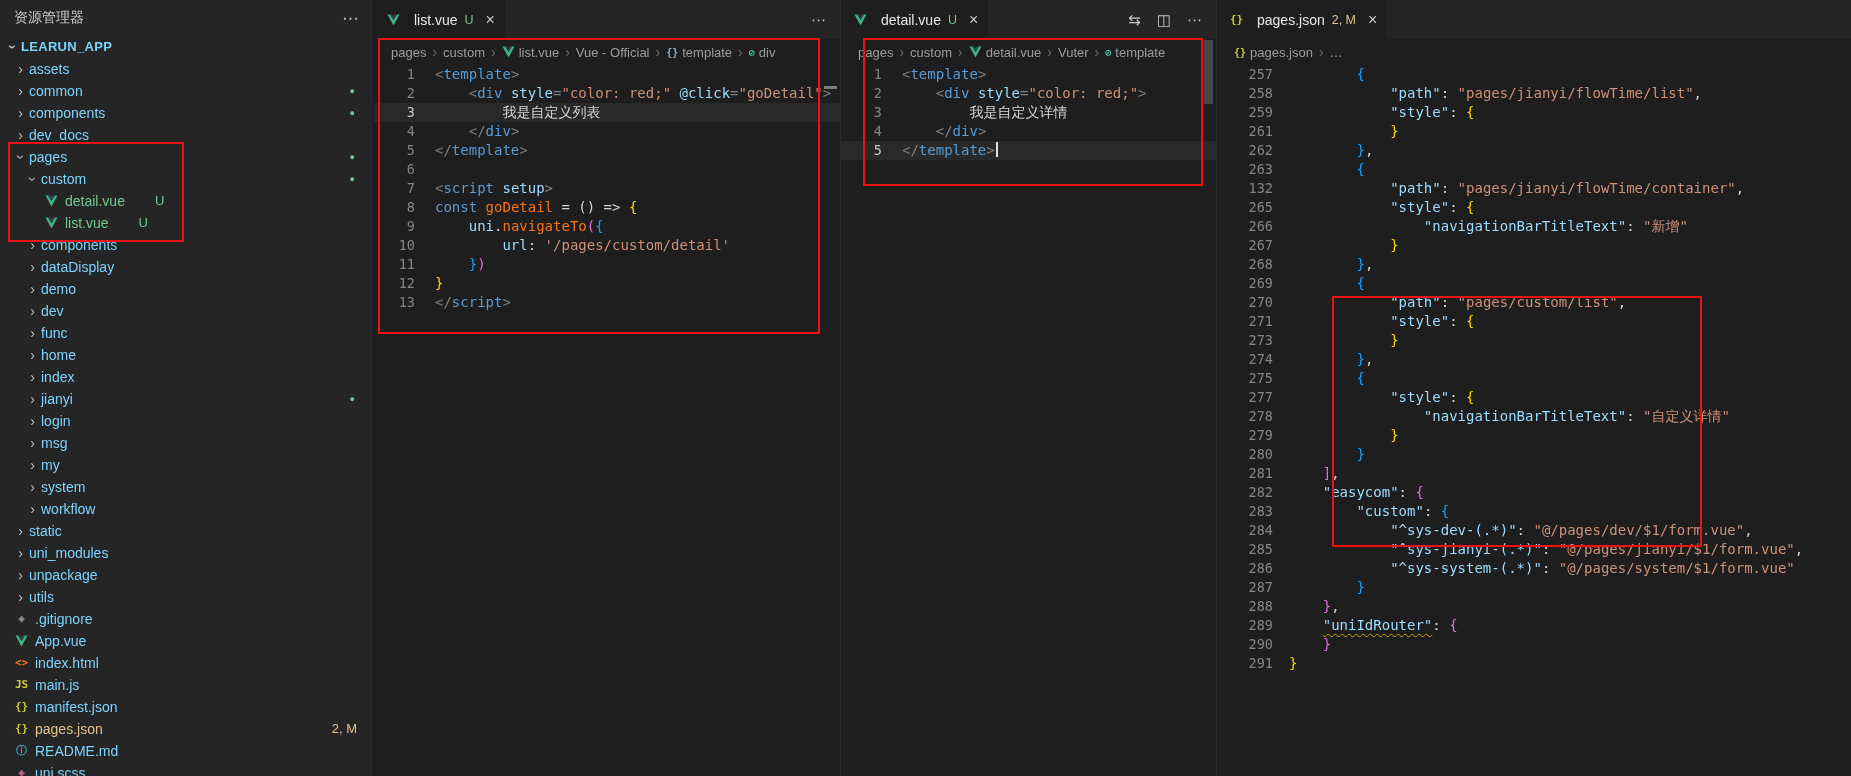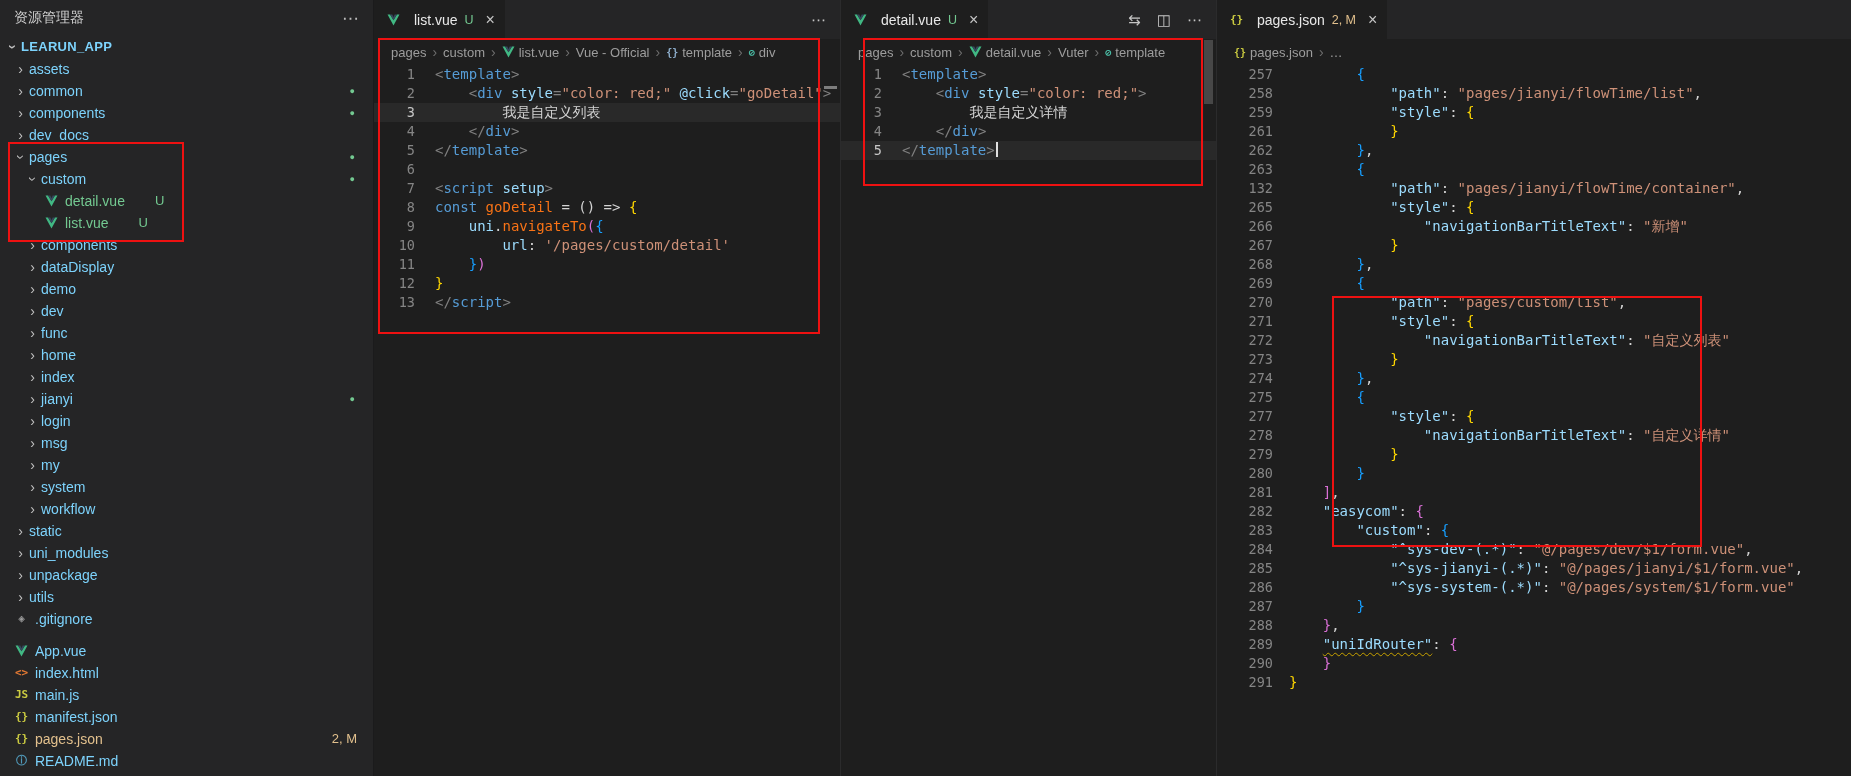--- a/index.html
+++ b/index.html
@@ -216,21 +216,21 @@
           <span class="flabel">unpackage</span>
         </div>
         <div class="tree-row" style="padding-left: 12px;">
           <span class="chev">›</span>
           <span class="flabel">utils</span>
         </div>
         <div class="tree-row" style="padding-left: 12px;">
           <span class="fi" style="color: rgb(158, 158, 158);">◈</span>
           <span class="flabel">.gitignore</span>
         </div>
-        <div class="tree-row" style="padding-left: 12px; margin-top: 10px;">
+        <div class="tree-row" style="padding-left: 12px;">
           <span class="fi">
             <svg width="13" height="12" viewBox="0 0 24 22">
               <path fill="#41b883" d="M1 1h4.6L12 11.6 18.4 1H23L12 21z"></path>
               <path fill="#35495e" d="M5.6 1 12 11.6 18.4 1h-4.2L12 5.8 9.8 1z"></path>
             </svg>
           </span>
           <span class="flabel">App.vue</span>
         </div>
         <div class="tree-row" style="padding-left: 12px;">
           <span class="fi" style="color: rgb(227, 121, 51);">&lt;&gt;</span>
@@ -509,24 +509,20 @@
           </div>
           <div class="crow">
             <span class="ln">270</span>
             <span class="lc"><span class="tok-x">            </span><span class="tok-a">"path"</span><span class="tok-x">: </span><span class="tok-s">"pages/custom/list"</span><span class="tok-x">,</span></span>
           </div>
           <div class="crow">
             <span class="ln">271</span>
             <span class="lc"><span class="tok-x">            </span><span class="tok-a">"style"</span><span class="tok-x">: </span><span class="tok-b1">{</span></span>
           </div>
           <div class="crow">
-            <span class="ln">272</span>
-            <span class="lc"><span class="tok-x">                </span><span class="tok-a">"navigationBarTitleText"</span><span class="tok-x">: </span><span class="tok-s">"自定义列表"</span></span>
-          </div>
-          <div class="crow">
             <span class="ln">273</span>
             <span class="lc"><span class="tok-x">            </span><span class="tok-b1">}</span></span>
           </div>
           <div class="crow">
             <span class="ln">274</span>
             <span class="lc"><span class="tok-x">        </span><span class="tok-b3">}</span><span class="tok-x">,</span></span>
           </div>
           <div class="crow">
             <span class="ln">275</span>
             <span class="lc"><span class="tok-x">        </span><span class="tok-b3">{</span></span>

